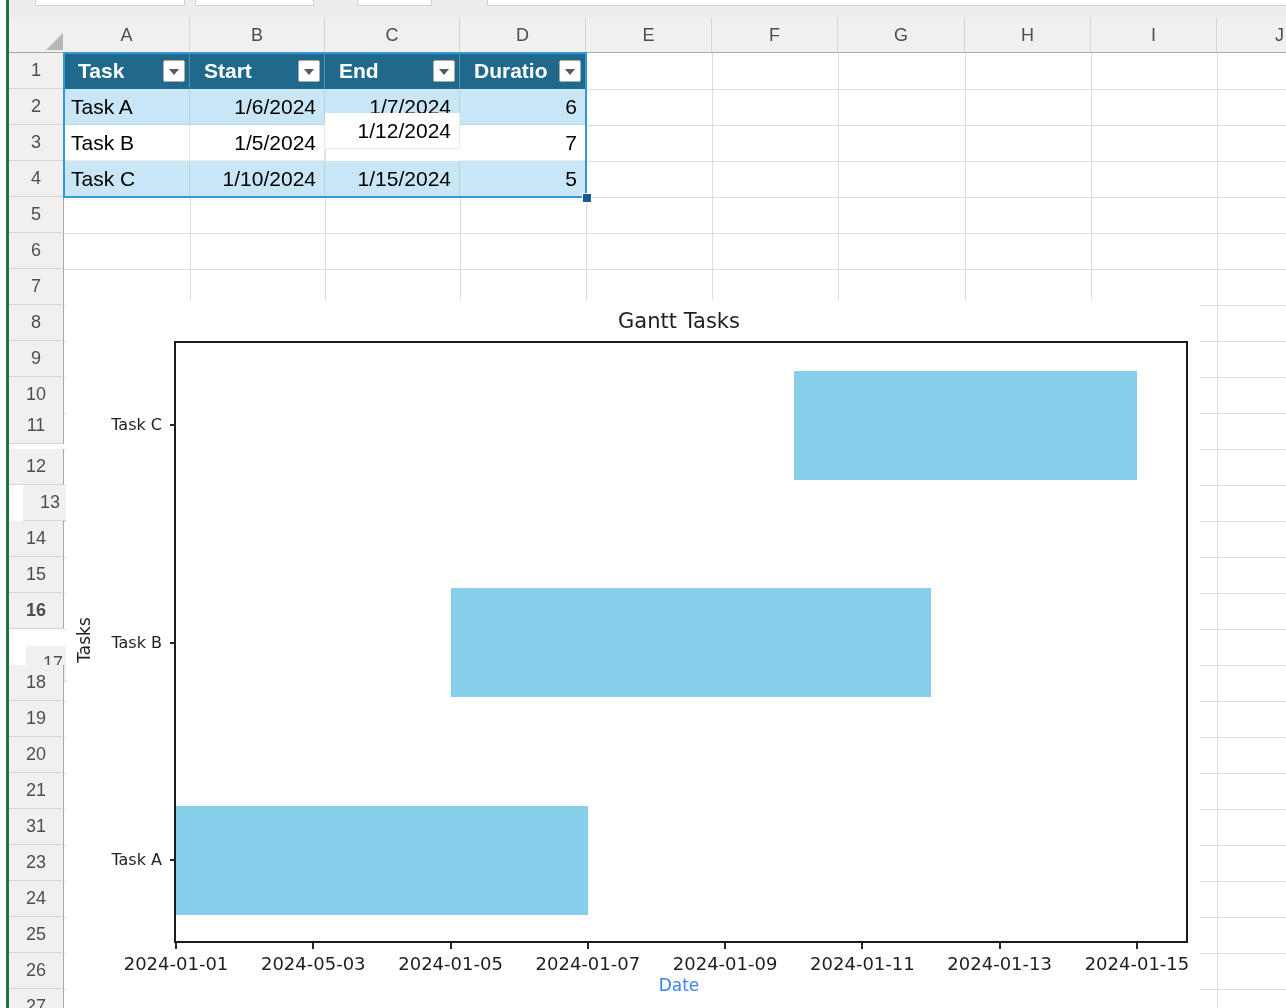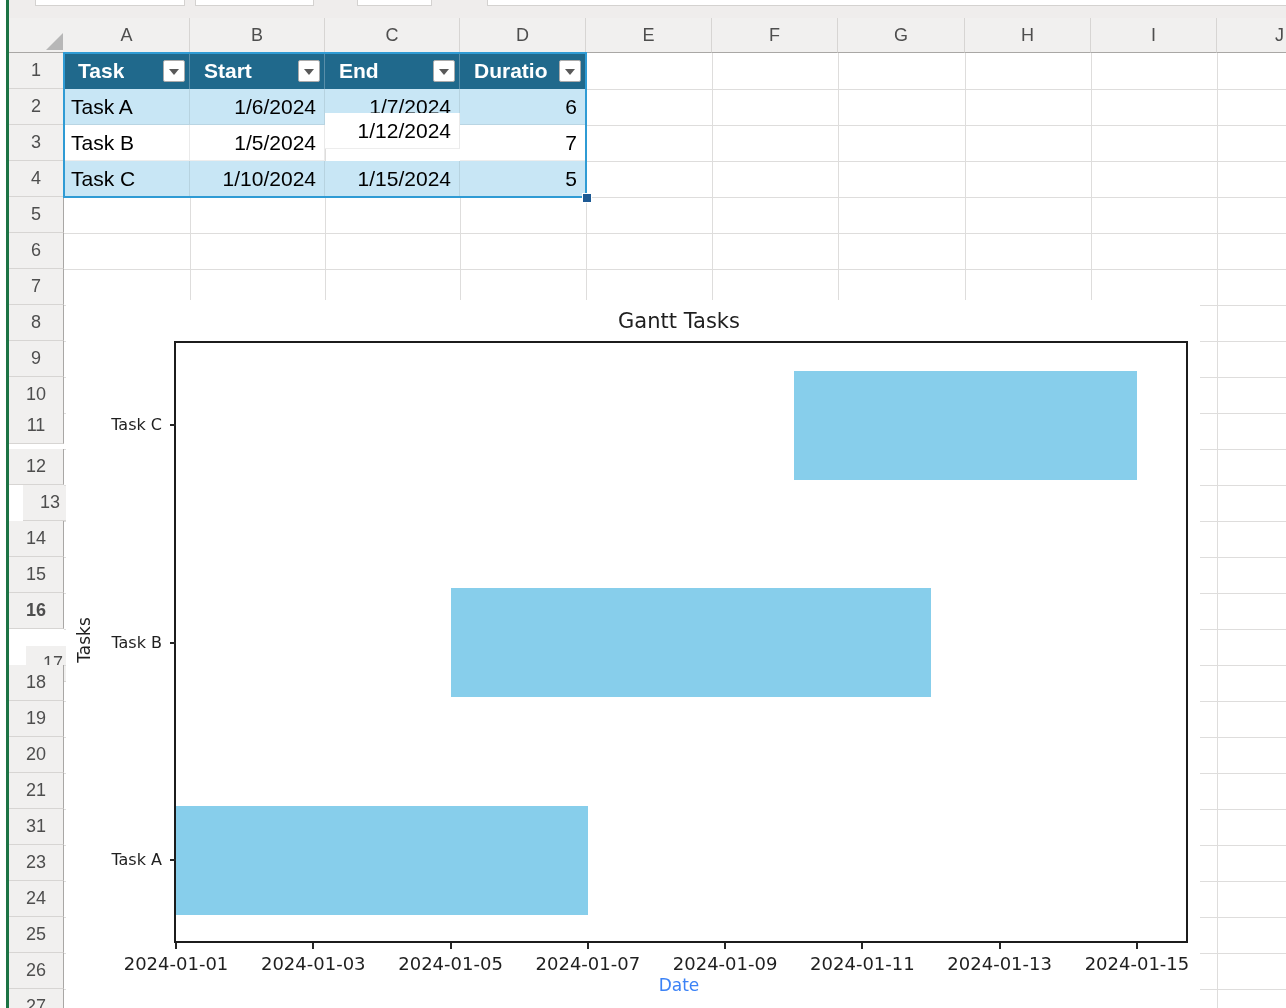--- a/index.html
+++ b/index.html
@@ -160,21 +160,21 @@
     <div id="plot" style="left: 108px; top: 41px; width: 1010px; height: 598px;"></div>
     <div id="bars">
         <div class="bar" style="left: 110px; width: 411.84px; top: 505.531px; height: 109px; background: rgb(135, 206, 235);"></div>
         <div class="bar" style="left: 384.56px; width: 480.48px; top: 288.038px; height: 109px; background: rgb(135, 206, 235);"></div>
         <div class="bar" style="left: 727.76px; width: 343.2px; top: 70.5456px; height: 109px; background: rgb(135, 206, 235);"></div>
       </div>
     <div id="ticks">
         <div class="xtick" style="left: 109px; top: 643px; height: 6px;"></div>
         <div class="xlabel" style="left: 110px; top: 653px;">2024-01-01</div>
         <div class="xtick" style="left: 246.28px; top: 643px; height: 6px;"></div>
-        <div class="xlabel" style="left: 247.28px; top: 653px;">2024-01-03</div>
+        <div class="xlabel" style="left: 247.28px; top: 653px;">2024-05-03</div>
         <div class="xtick" style="left: 383.56px; top: 643px; height: 6px;"></div>
         <div class="xlabel" style="left: 384.56px; top: 653px;">2024-01-05</div>
         <div class="xtick" style="left: 520.84px; top: 643px; height: 6px;"></div>
         <div class="xlabel" style="left: 521.84px; top: 653px;">2024-01-07</div>
         <div class="xtick" style="left: 658.12px; top: 643px; height: 6px;"></div>
         <div class="xlabel" style="left: 659.12px; top: 653px;">2024-01-09</div>
         <div class="xtick" style="left: 795.4px; top: 643px; height: 6px;"></div>
         <div class="xlabel" style="left: 796.4px; top: 653px;">2024-01-11</div>
         <div class="xtick" style="left: 932.68px; top: 643px; height: 6px;"></div>
         <div class="xlabel" style="left: 933.68px; top: 653px;">2024-01-13</div>

